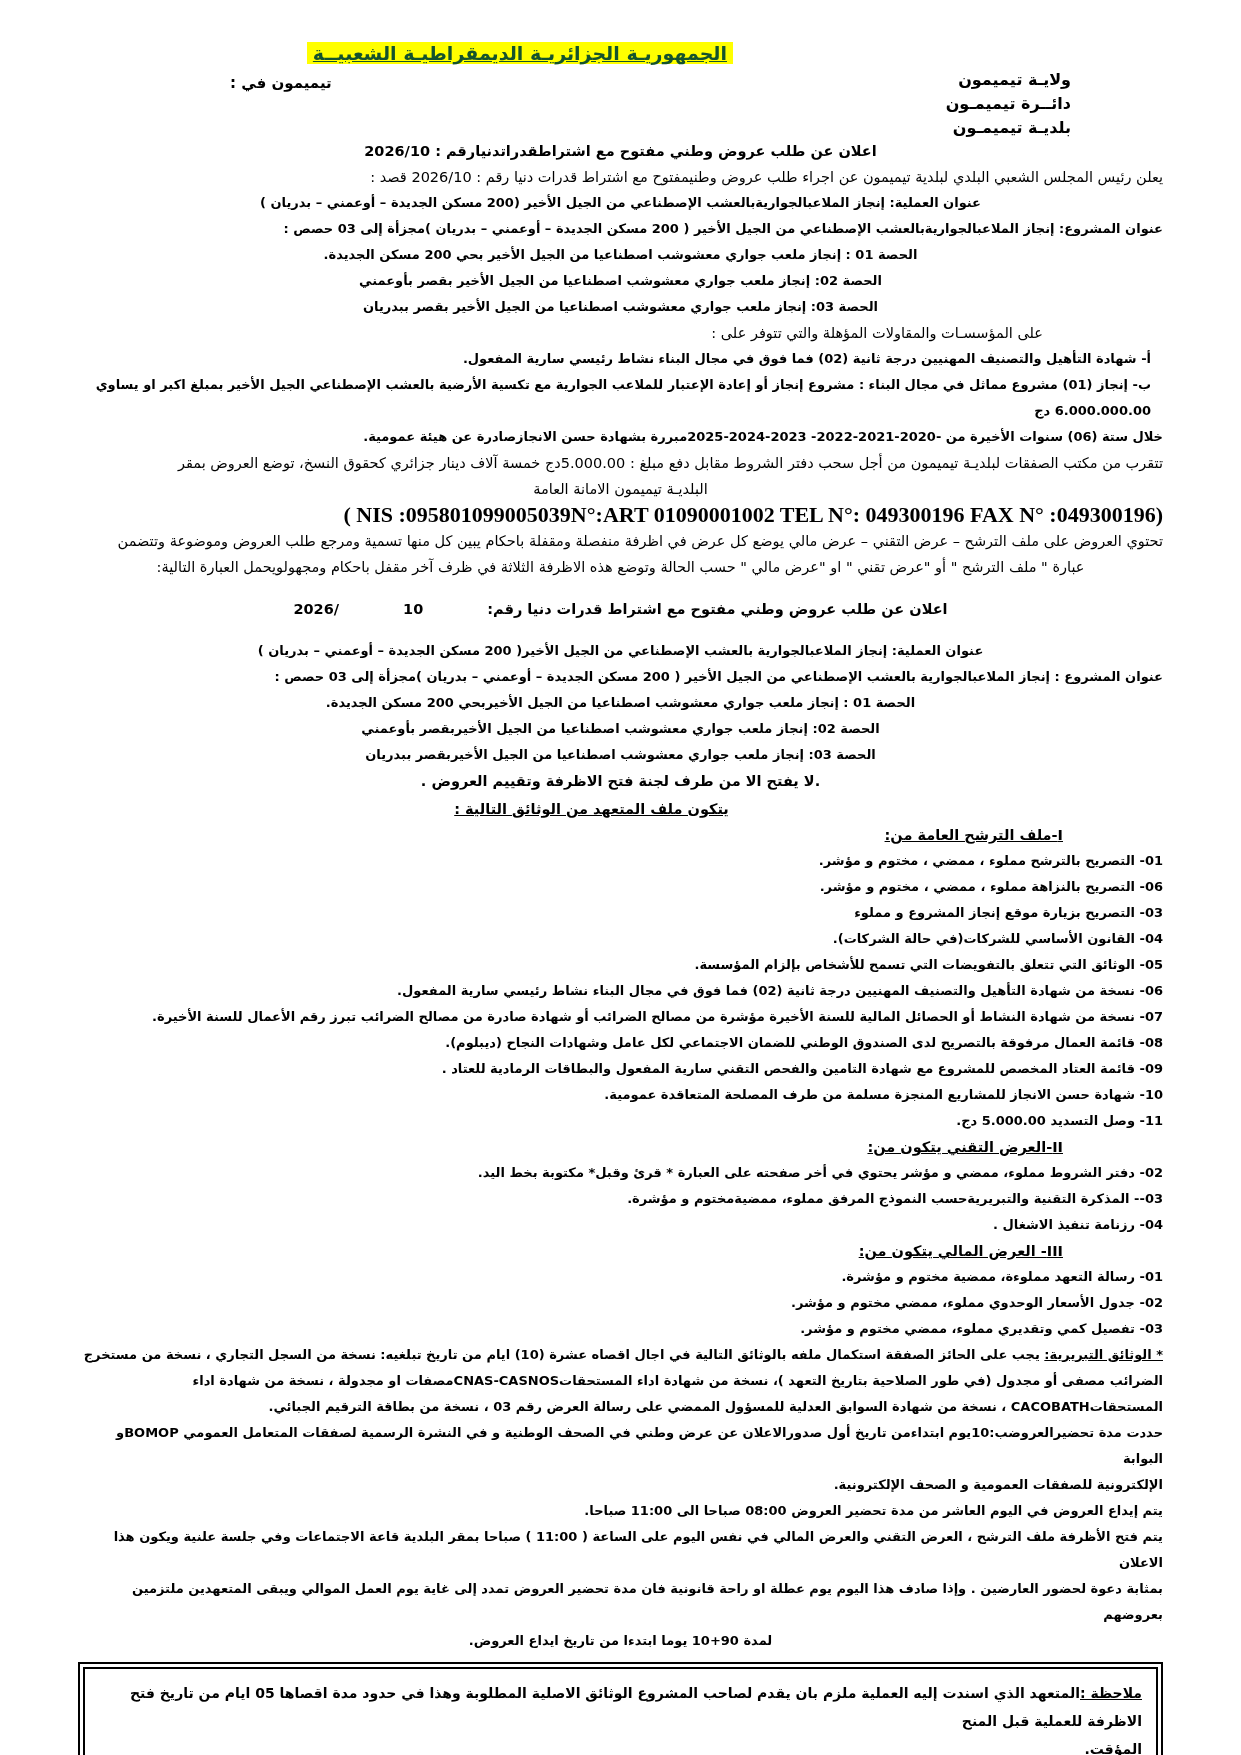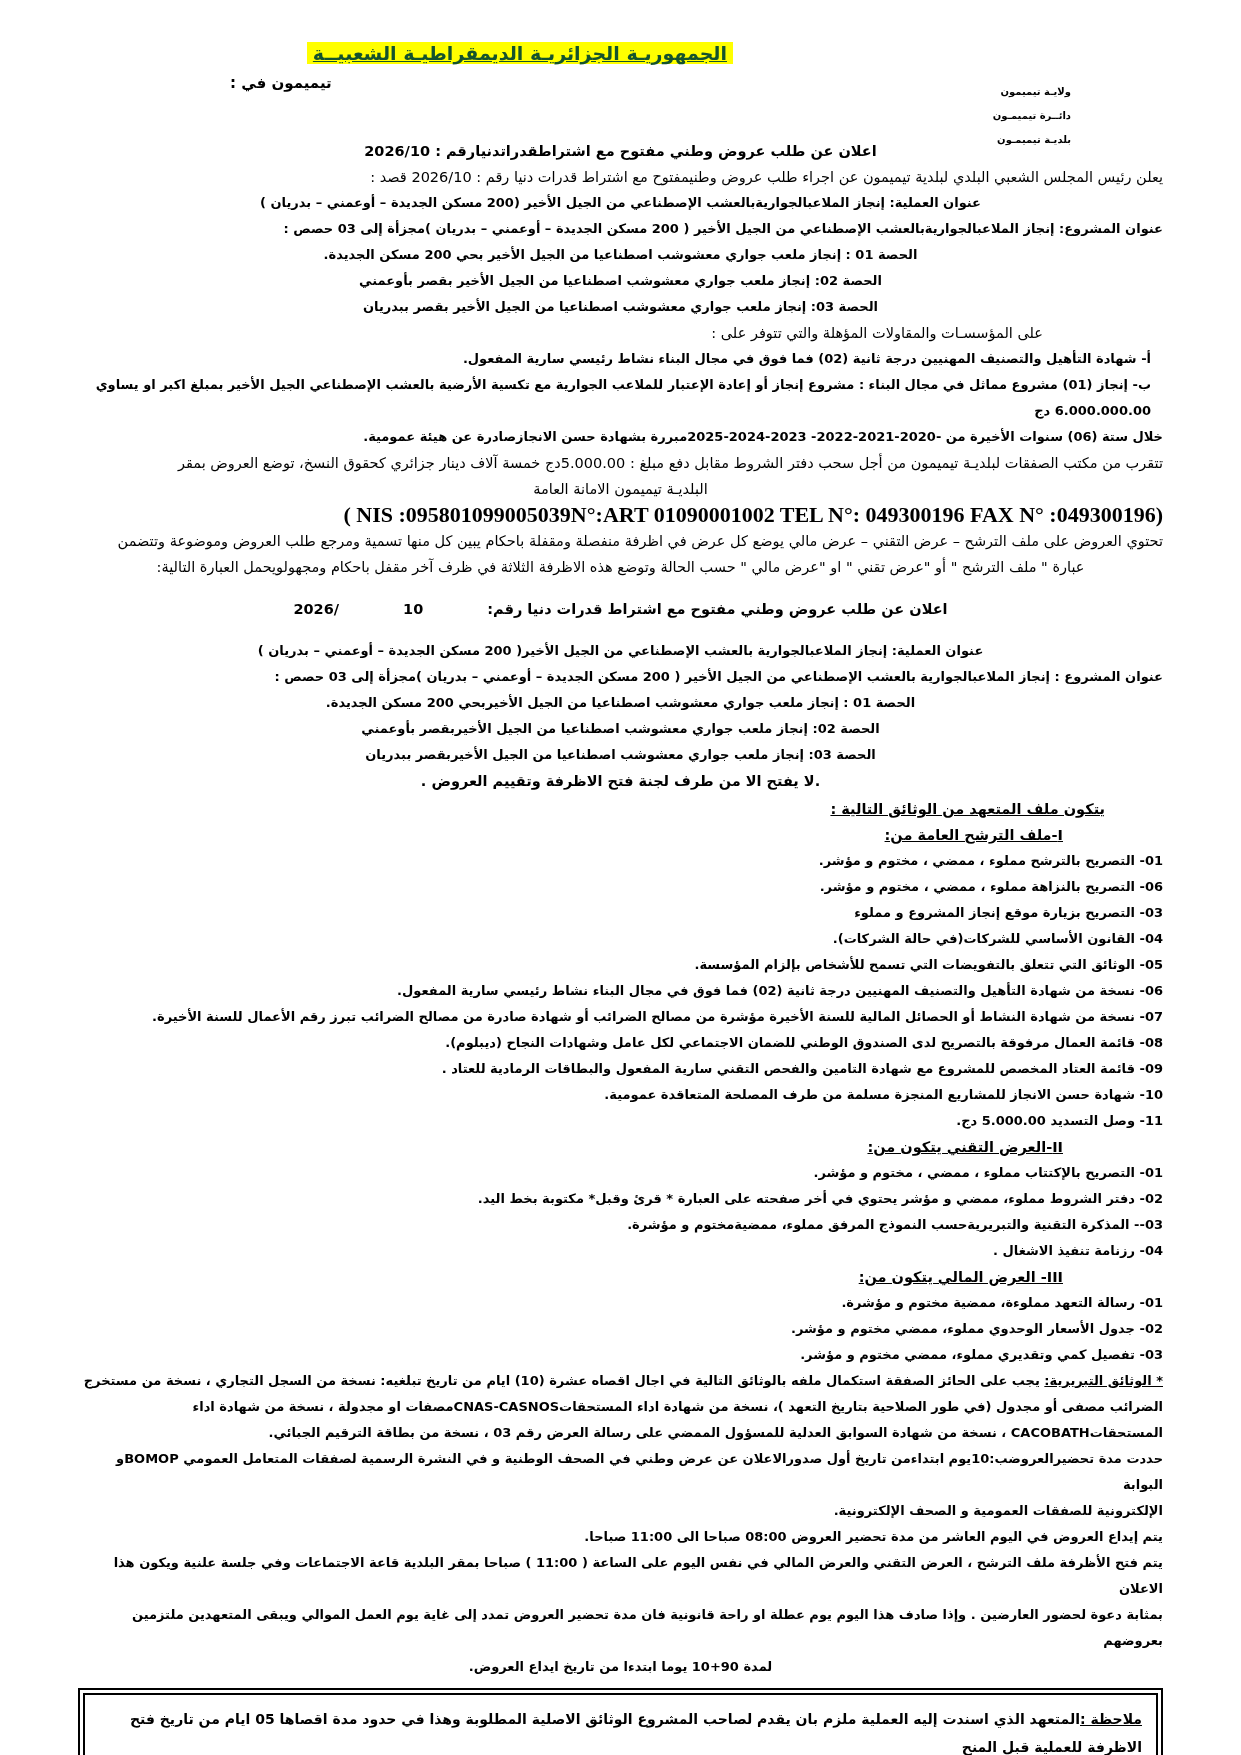--- a/index.html
+++ b/index.html
@@ -10,29 +10,29 @@
   .page{position:relative;width:1241px;height:1755px;padding:0;}
   .content{position:relative;padding:36px 78px 0 78px;}
   
   .hdr{position:relative;height:102px;}
   .rep{
     position:absolute;top:6px;right:430px;
     background:#ffff00;color:#14532d;font-weight:700;font-size:19px;
     text-decoration:underline;letter-spacing:1px;padding:0 6px;white-space:nowrap;
   }
   .place-date{position:absolute;top:38px;left:152px;font-weight:700;font-size:15px;white-space:nowrap;}
-  .authority{position:absolute;top:44px;right:92px;text-align:right;font-weight:700;font-size:10px;line-height:24px;}
+  .authority{position:absolute;top:32px;right:92px;text-align:right;font-weight:700;font-size:16px;line-height:24px;}
   .authority div{white-space:nowrap;}
   
   .ln{line-height:26px;min-height:26px;font-size:13px;font-weight:700;}
   .reg{font-weight:400;}
   .c{text-align:center;}
   .t15{font-size:14.5px;}
   .u{text-decoration:underline;}
-  .ind60{margin-right:58px;}
+  .ind60{margin-right:58px;text-align:center;}
   .ind100{margin-right:100px;}
   .ind120{margin-right:120px;}
   .ind12{margin-right:12px;}
   .nis{font-family:"Liberation Serif",serif;font-weight:700;font-size:22px;text-align:right;direction:ltr;}
   .inner-title{display:flex;flex-direction:row;justify-content:center;align-items:baseline;font-size:14.5px;font-weight:700;line-height:26px;}
   .inner-title .num{margin:16px 64px;}
   
   .note-box{border:2px solid #000;padding:3px;margin-top:8px;}
   .note-inner{border:2px solid #000;padding:10px 14px 14px 14px;}
   .note-inner .ln{font-size:14px;line-height:28px;}
@@ -96,21 +96,20 @@
         <div class="ln">06- نسخة من شهادة التأهيل والتصنيف المهنيين  درجة ثانية (02) فما فوق في مجال البناء نشاط  رئيسي سارية المفعول.</div>
         <div class="ln">07- نسخة من شهادة النشاط أو الحصائل المالية للسنة الأخيرة مؤشرة من مصالح الضرائب أو شهادة صادرة من مصالح الضرائب تبرز رقم الأعمال للسنة الأخيرة.</div>
         <div class="ln">08-  قائمة العمال مرفوقة بالتصريح لدى الصندوق الوطني للضمان الاجتماعي لكل عامل وشهادات النجاح (ديبلوم).</div>
         <div class="ln">09- قائمة العتاد المخصص للمشروع  مع شهادة التامين والفحص التقني سارية المفعول والبطاقات الرمادية للعتاد .</div>
         <div class="ln">10- شهادة حسن الانجاز للمشاريع المنجزة مسلمة من طرف المصلحة المتعاقدة عمومية.</div>
         <div class="ln">11-  وصل التسديد 5.000.00 دج.</div>
       </div>
     <div class="ln u t15 ind100">II-العرض التقني يتكون من:</div>
     <div>
 
-    <div class="ln">01- التصريح بالإكتتاب مملوء ، ممضي ، مختوم و مؤشر.</div>
         <div class="ln">02- دفتر الشروط مملوء، ممضي و مؤشر يحتوي في أخر صفحته على العبارة * قرئ وقبل* مكتوبة بخط اليد.</div>
         <div class="ln">03-- المذكرة التقنية والتبريريةحسب النموذج المرفق مملوء، ممضيةمختوم و مؤشرة.</div>
         <div class="ln">04- رزنامة تنفيذ الاشغال .</div>
       </div>
     <div class="ln u t15 ind100">III- العرض المالي  يتكون من:</div>
     <div>
 
     <div class="ln">01- رسالة التعهد مملوءة، ممضية مختوم و  مؤشرة.</div>
         <div class="ln">02- جدول الأسعار الوحدوي مملوء، ممضي  مختوم و  مؤشر.</div>
         <div class="ln">03- تفصيل كمي وتقديري مملوء، ممضي مختوم و  مؤشر.</div>

